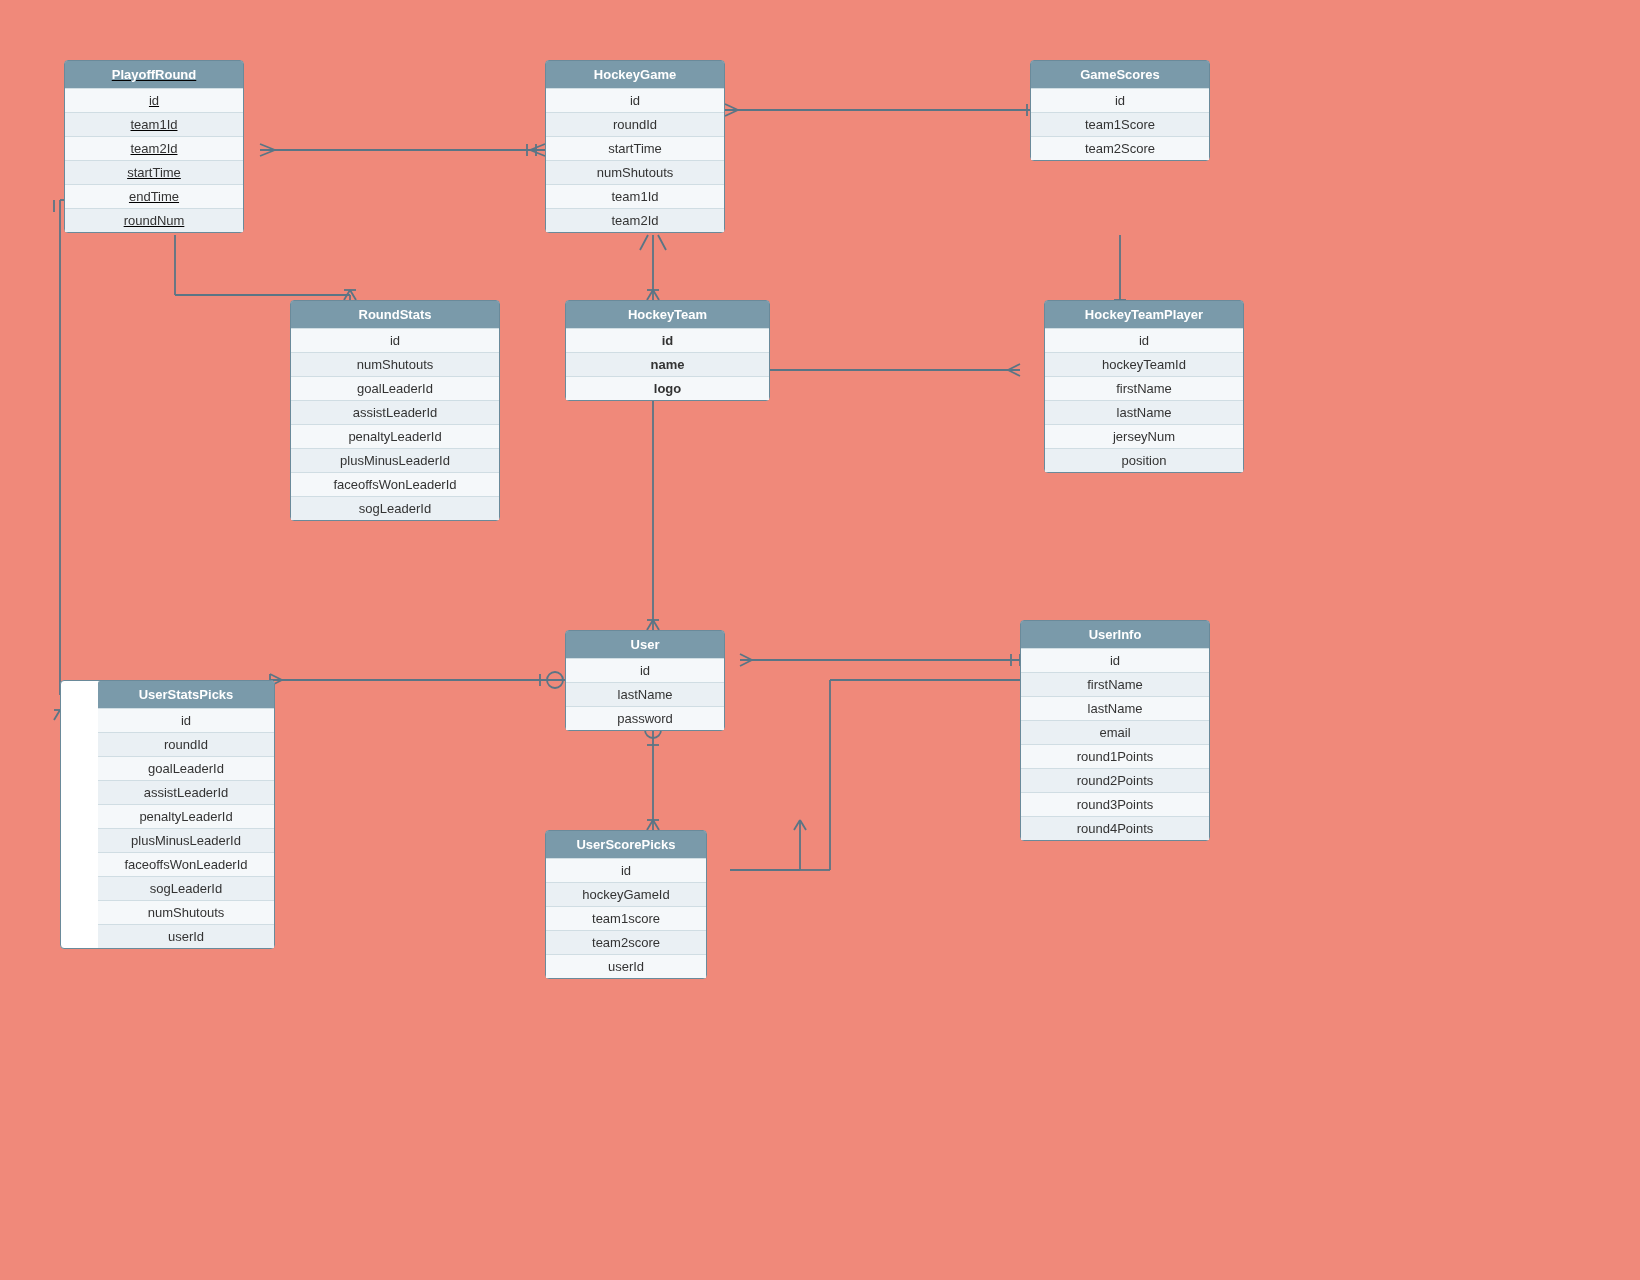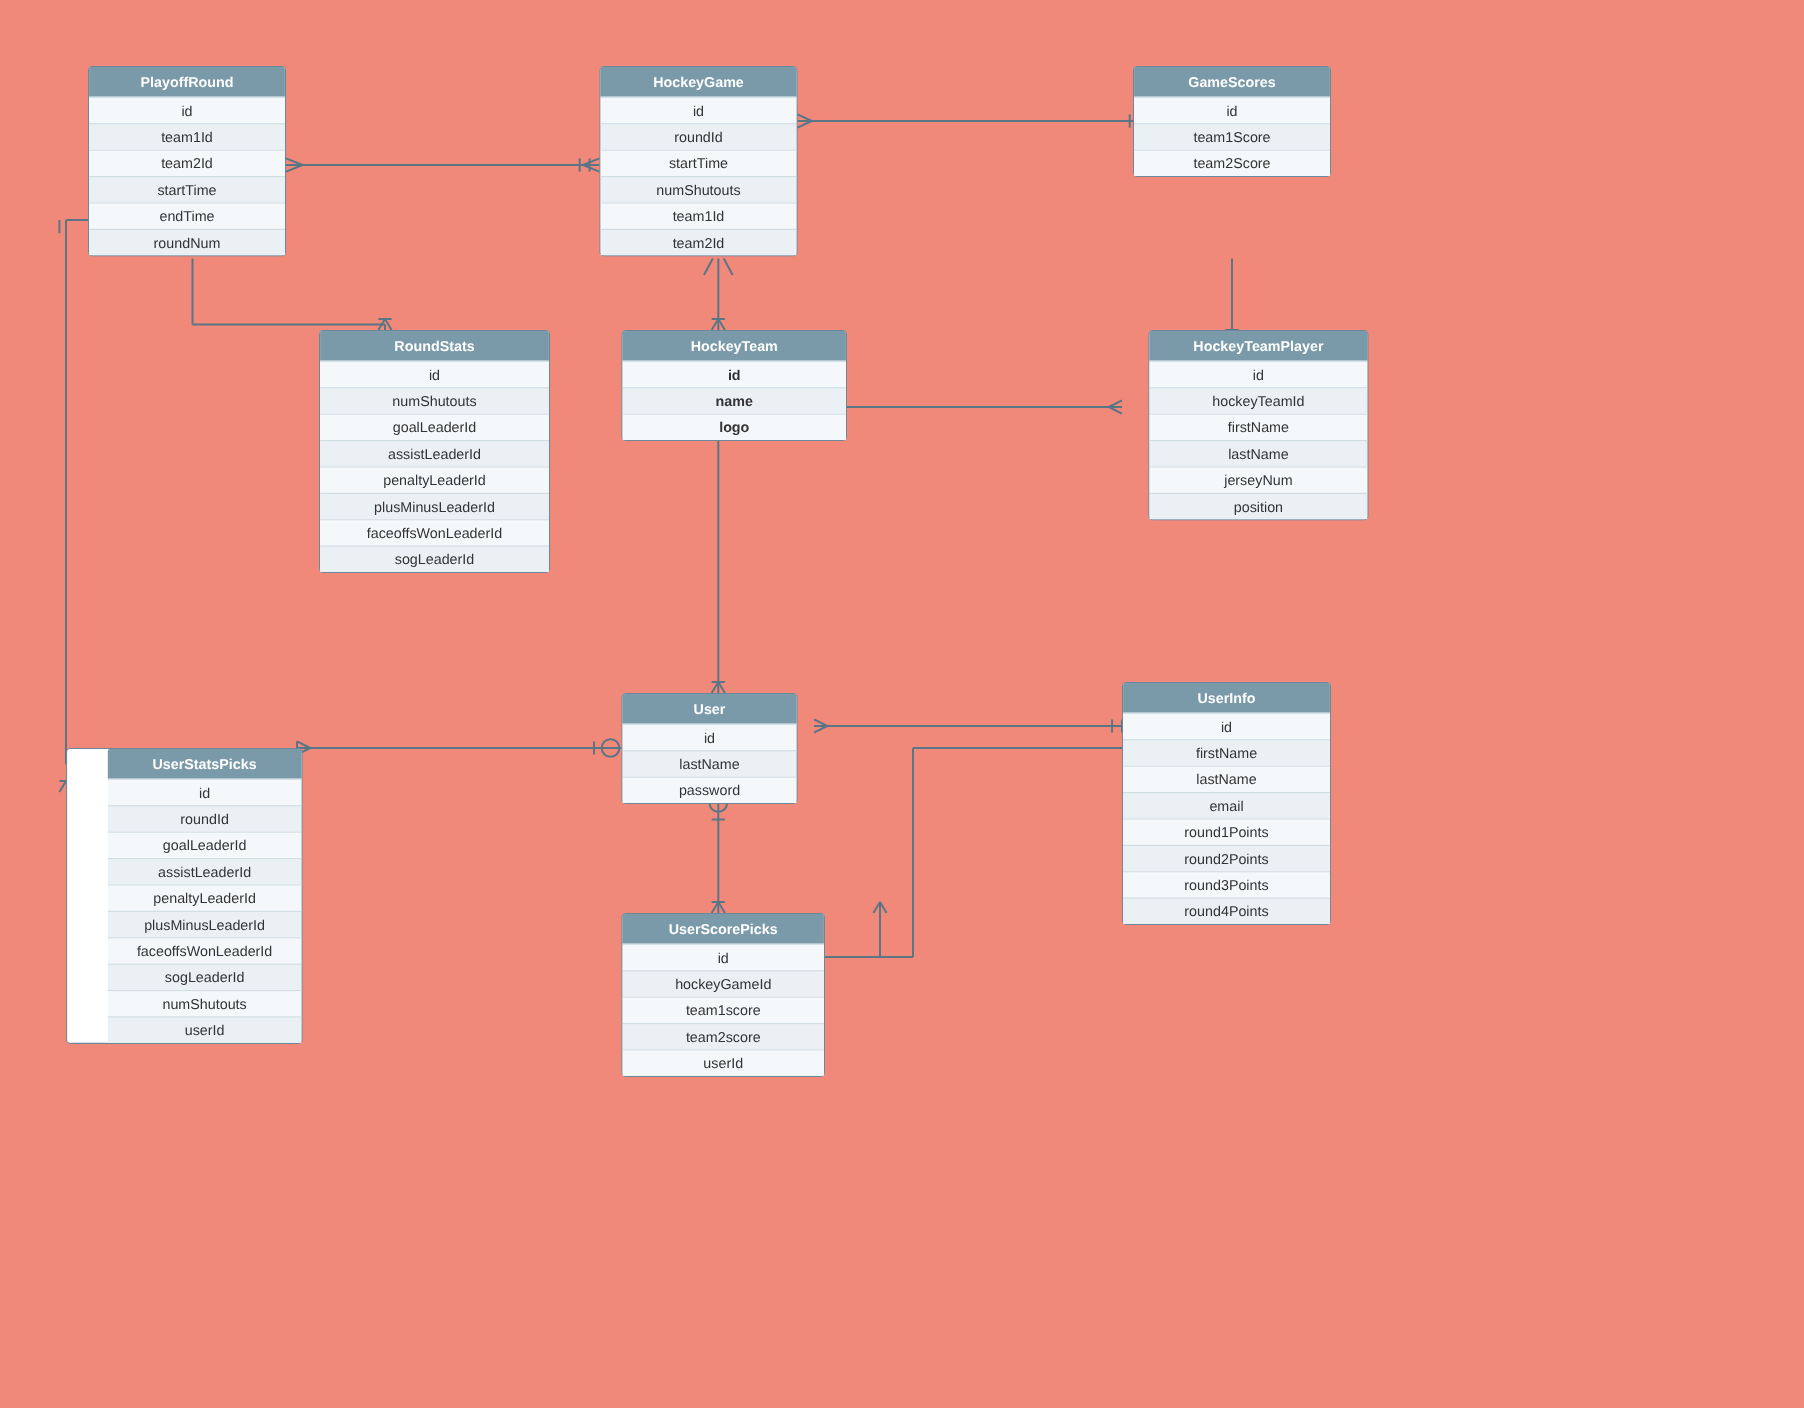--- a/index.html
+++ b/index.html
@@ -164,21 +164,21 @@
     <line x1="800" y1="870" x2="830" y2="870"></line>
     <line x1="830" y1="870" x2="830" y2="680"></line>
     <line x1="830" y1="680" x2="1020" y2="680"></line>
 
     <line x1="1120" y1="235" x2="1120" y2="300"></line>
 
     <line x1="1114" y1="300" x2="1126" y2="300"></line>
 
   </svg>
 
-  <div class="entity" style="left:80px; top:60px; width:180px;">
+  <div class="entity" style="left:64px; top:60px; width:180px;text-decoration:underline;">
     <div class="entity-header">PlayoffRound</div>
     <div class="entity-field">id</div>
     <div class="entity-field">team1Id</div>
     <div class="entity-field">team2Id</div>
     <div class="entity-field">startTime</div>
     <div class="entity-field">endTime</div>
     <div class="entity-field">roundNum</div>
   </div>
 
   <div class="entity" style="left:545px; top:60px; width:180px;">
@@ -253,21 +253,21 @@
     <div class="entity-field">goalLeaderId</div>
     <div class="entity-field">assistLeaderId</div>
     <div class="entity-field">penaltyLeaderId</div>
     <div class="entity-field">plusMinusLeaderId</div>
     <div class="entity-field">faceoffsWonLeaderId</div>
     <div class="entity-field">sogLeaderId</div>
     <div class="entity-field">numShutouts</div>
     <div class="entity-field">userId</div>
   </div>
 
-  <div class="entity" style="left:545px; top:830px; width:185px;margin-left:20px;">
+  <div class="entity" style="left:545px; top:830px; width:162px;">
     <div class="entity-header">UserScorePicks</div>
     <div class="entity-field">id</div>
     <div class="entity-field">hockeyGameId</div>
     <div class="entity-field">team1score</div>
     <div class="entity-field">team2score</div>
     <div class="entity-field">userId</div>
   </div>
 
 </div>
 

